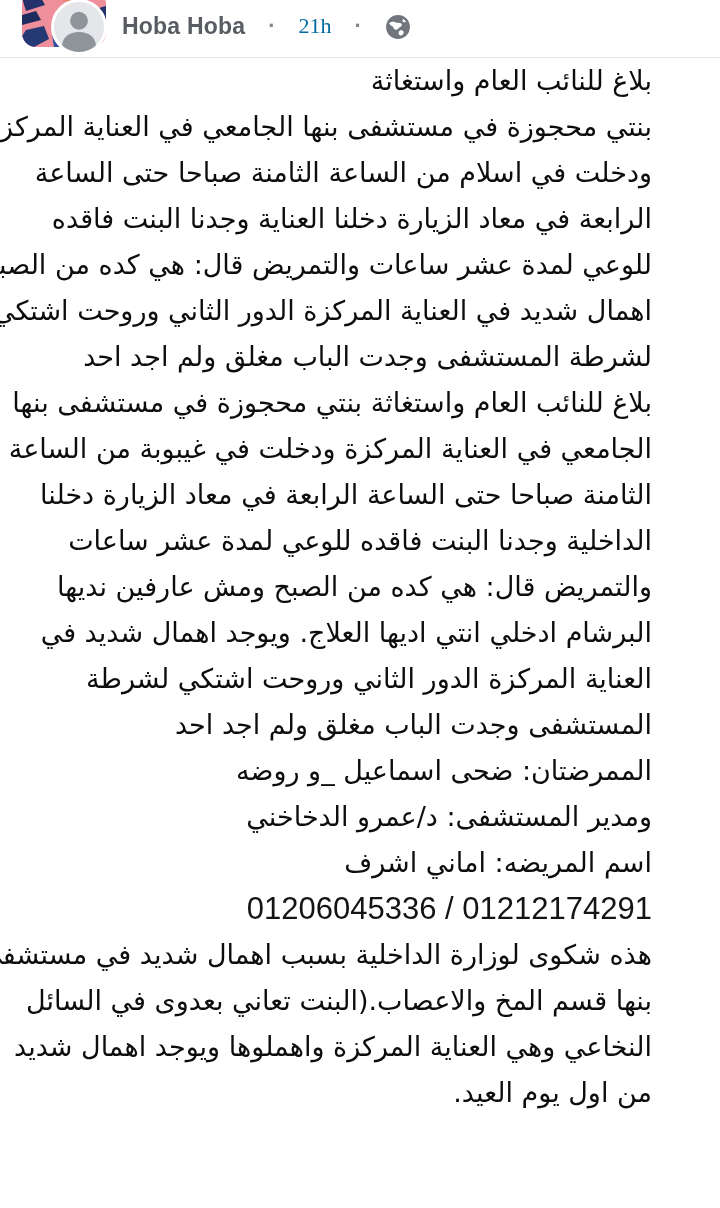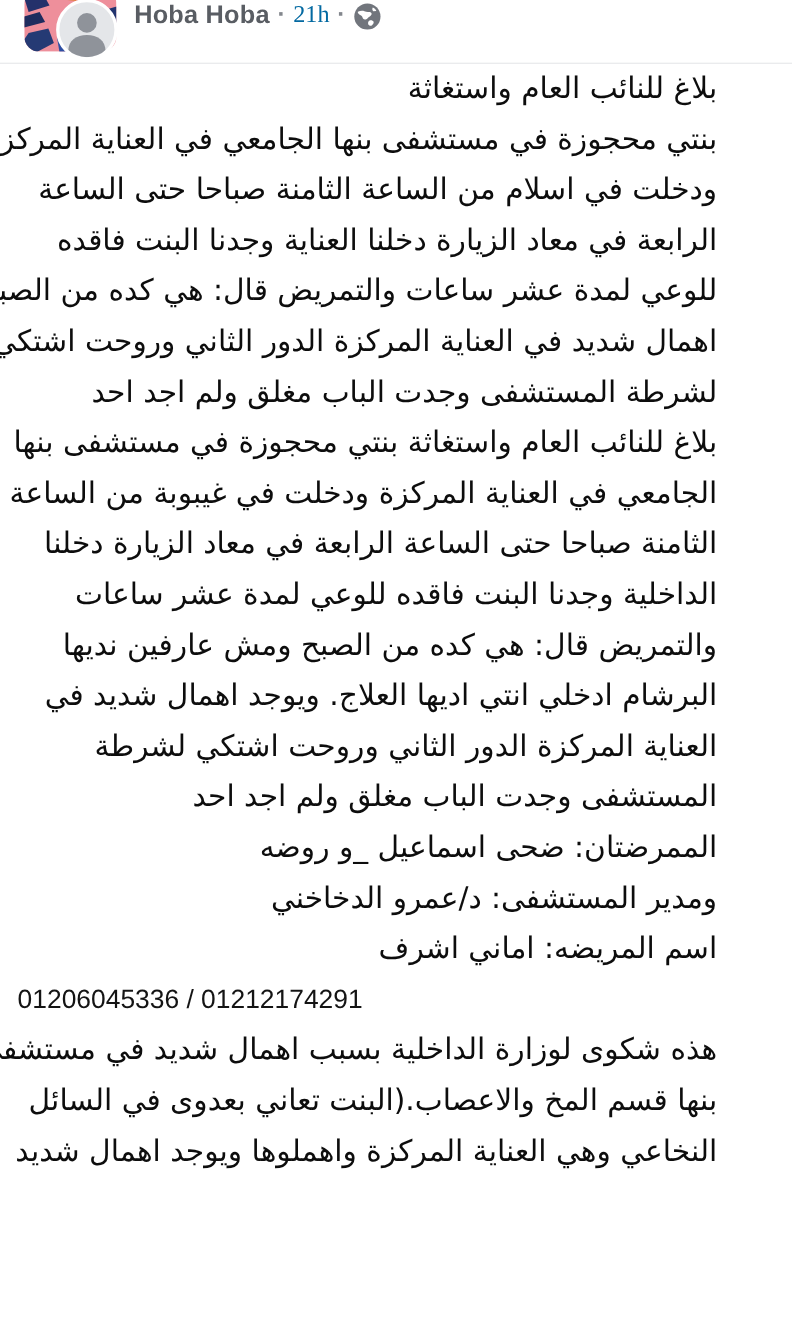--- a/index.html
+++ b/index.html
@@ -45,22 +45,22 @@
     overflow: hidden;
   }
   .avatar svg { display: block; width: 100%; height: 100%; }
 
   .header-meta {
     position: absolute;
     left: 122px;
     top: 0;
     height: 52px;
     display: flex;
-    align-items: flex-start;
-    gap: 7px;
+    align-items: center;
+    gap: 23px;
     font-family: "Liberation Sans", sans-serif;
   }
   .author-name {
     font-size: 23px;
     font-weight: 700;
     color: #595d63;
     letter-spacing: 0.2px;
   }
   .meta-dot {
     font-size: 22px;
@@ -98,23 +98,23 @@
     font-size: 27px;
     font-family: "DejaVu Sans", sans-serif;
   }
   .line {
     height: 46px;
     line-height: 46px;
     white-space: nowrap;
   }
   .line.numbers {
     direction: ltr;
-    text-align: left;
+    text-align: right;
     font-family: "Liberation Sans", sans-serif;
-    font-size: 24px;
+    font-size: 31px;
     color: #141414;
   }
 </style>
 </head>
 <body>
 
 <div class="post-header">
 
   <div class="thumb">
     <svg viewBox="0 0 84 57" preserveAspectRatio="none">
@@ -172,13 +172,14 @@
   <div class="line">البرشام ادخلي انتي اديها العلاج. ويوجد اهمال شديد في</div>
   <div class="line">العناية المركزة الدور الثاني وروحت اشتكي لشرطة</div>
   <div class="line">المستشفى وجدت الباب مغلق ولم اجد احد</div>
   <div class="line">الممرضتان: ضحى اسماعيل _و روضه</div>
   <div class="line">ومدير المستشفى: د/عمرو الدخاخني</div>
   <div class="line">اسم المريضه: اماني اشرف</div>
   <div class="line numbers">01206045336 / 01212174291</div>
   <div class="line">هذه شكوى لوزارة الداخلية بسبب اهمال شديد في مستشفى</div>
   <div class="line">بنها قسم المخ والاعصاب.(البنت تعاني بعدوى في السائل</div>
   <div class="line">النخاعي وهي العناية المركزة واهملوها ويوجد اهمال شديد</div>
+  <div class="line">من اول يوم العيد.</div>
 </div>
 
 </body></html>

